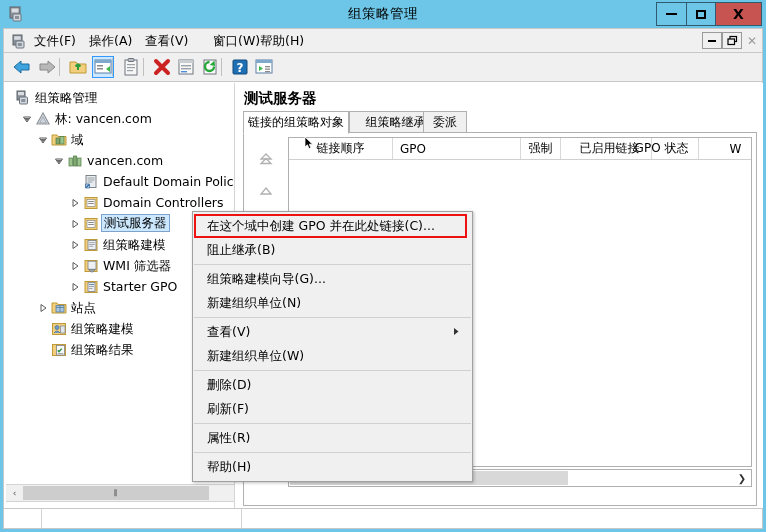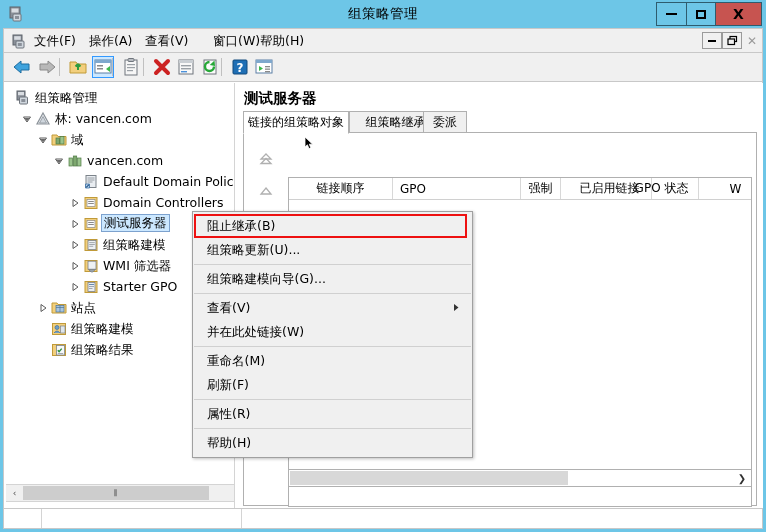--- a/index.html
+++ b/index.html
@@ -287,21 +287,20 @@
     cursor: default;
   }
   #list-view {
     position: absolute;
     left: 44px; top: 4px;
     width: 464px; height: 330px;
     border: 1px solid #b0b0b0;
     background: #ffffff;
     box-sizing: border-box;
     overflow: hidden;
-    margin-top: 40px;
   }
   #list-header {
     position: absolute;
     left: 0; top: 0;
     width: 100%; height: 22px;
     background: #ffffff;
     border-bottom: 1px solid #d0d0d0;
     box-sizing: border-box;
   }
   .col-header {
@@ -811,36 +810,37 @@
     </div>
   </div>
 
   <div id="status-bar">
     <div class="status-cell" style="width:38px"></div>
     <div class="status-cell" style="width:200px"></div>
     <div class="status-cell" style="flex:1;border-right:none"></div>
   </div>
 
   <div id="context-menu">
+    <div class="ctx-item">在这个域中创建 GPO 并在此处链接(C)...</div>
     <div class="ctx-item">阻止继承(B)</div>
-    <div class="ctx-item">组策略更新(U)...</div>
     <div class="ctx-sep"></div>
     <div class="ctx-item">组策略建模向导(G)...</div>
+    <div class="ctx-item">新建组织单位(N)</div>
     <div class="ctx-sep"></div>
     <div class="ctx-item">
       <span>查看(V)</span>
       <span class="ctx-arrow">
         <svg width="8" height="9" viewBox="0 0 8 9">
             <path d="M2 1 L6.5 4.5 L2 8 Z" fill="#333"></path>
           </svg>
       </span>
     </div>
-    <div class="ctx-item">并在此处链接(W)</div>
+    <div class="ctx-item">新建组织单位(W)</div>
     <div class="ctx-sep"></div>
-    <div class="ctx-item">重命名(M)</div>
+    <div class="ctx-item">删除(D)</div>
     <div class="ctx-item">刷新(F)</div>
     <div class="ctx-sep"></div>
     <div class="ctx-item">属性(R)</div>
     <div class="ctx-sep"></div>
     <div class="ctx-item">帮助(H)</div>
   </div>
 
   <div id="ctx-highlight"></div>
 
   <div id="mouse-cursor">

